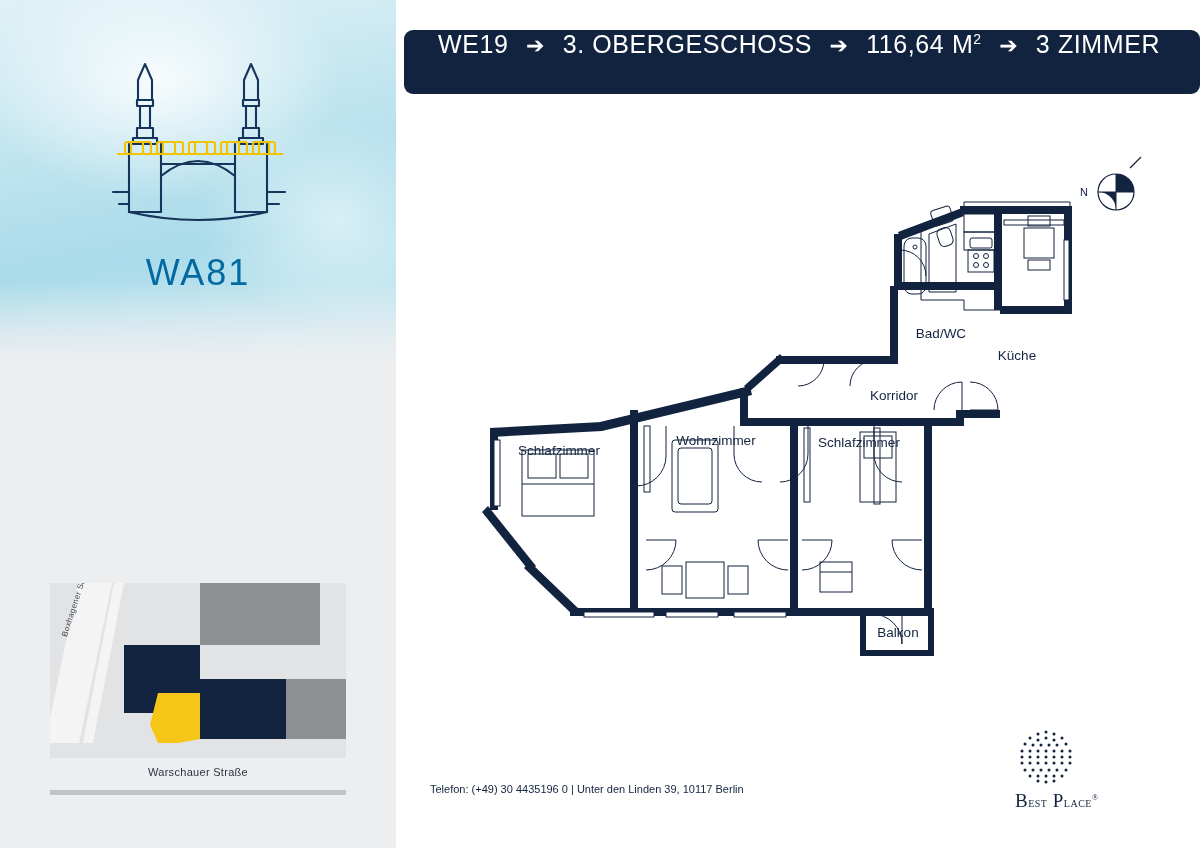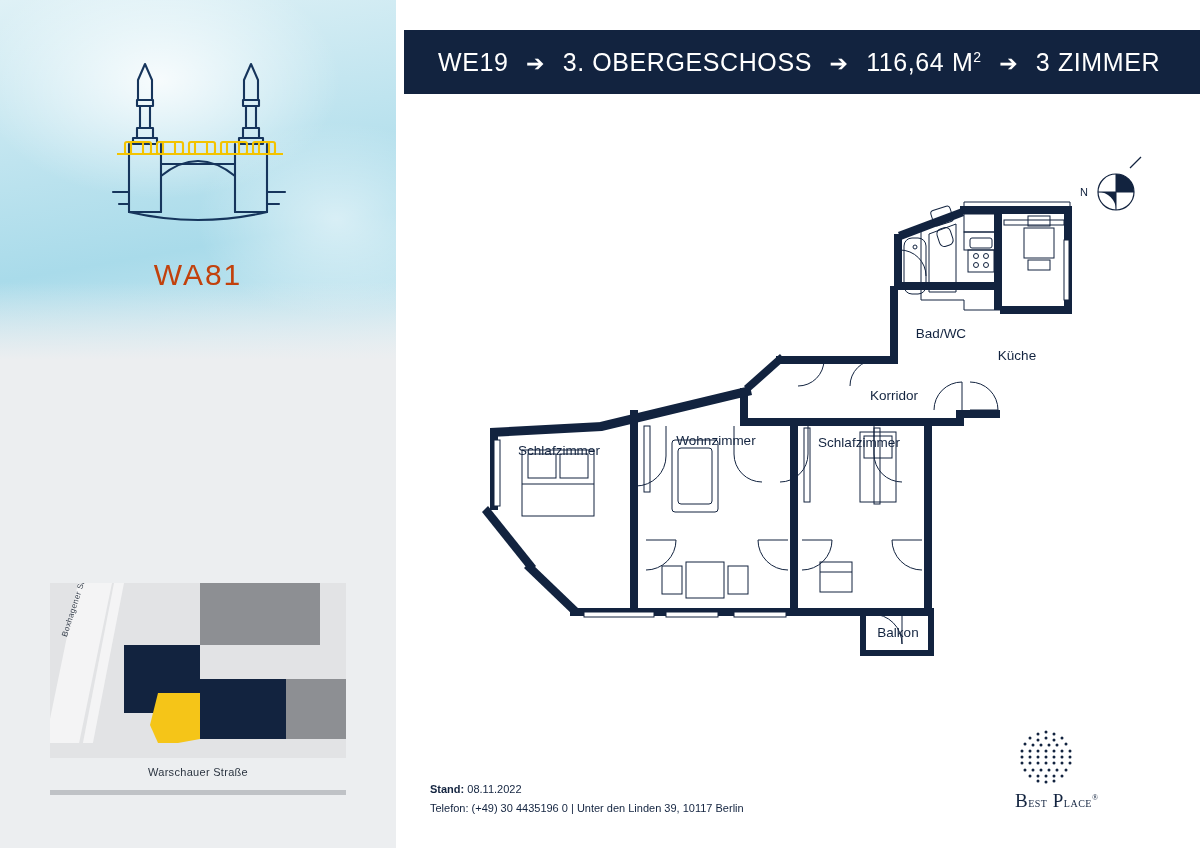--- a/index.html
+++ b/index.html
@@ -29,21 +29,21 @@
     background:
       radial-gradient(ellipse 300px 90px at 20% 120%, #eceef0 60%, rgba(236,238,240,0) 62%),
       radial-gradient(ellipse 320px 110px at 75% 130%, #eceef0 60%, rgba(236,238,240,0) 62%),
       linear-gradient(to top, #eceef0 35%, rgba(236,238,240,0) 100%);
   }
   .logo-wrap{
     position:absolute;left:0;top:42px;width:396px;text-align:center;z-index:3;
   }
   .logo-wrap svg{display:block;margin:0 auto;}
   .logo-text{
-    margin-top:16px;font-size:30px;letter-spacing:2px;color:#c2410c;
+    margin-top:10px;font-size:36px;letter-spacing:2px;color:#0369a1;
     font-family:"Liberation Sans", sans-serif;font-weight:400;
   }
   
   .minimap{
     position:absolute;left:50px;top:583px;width:296px;height:175px;background:#e2e3e5;
     overflow:hidden;
   }
   .minimap .label-left{
     position:absolute;left:10px;top:52px;width:120px;
     transform:rotate(-72deg);transform-origin:left top;
@@ -52,21 +52,21 @@
   .minimap-caption{
     position:absolute;left:50px;top:766px;width:296px;text-align:center;
     font-size:11px;color:#2b3440;letter-spacing:.3px;
   }
   .minimap-rule{
     position:absolute;left:50px;top:790px;width:296px;height:5px;background:#bfc2c6;
   }
   
   .header{
     position:absolute;left:404px;top:30px;width:796px;height:64px;
-    background:#12233f;color:#fff;display:flex;align-items:center;
+    background:#12233f;color:#fff;display:flex;align-items:flex-start;border-radius:9px;
   }
   .header-title{
     padding-left:34px;font-size:25px;letter-spacing:.6px;font-weight:400;
     white-space:nowrap;
   }
   .header-title sup{font-size:14px;vertical-align:super;}
   .arrow{display:inline-block;margin:0 10px;font-size:22px;}
   
   .plan{
     position:absolute;left:404px;top:110px;width:796px;height:640px;
@@ -318,24 +318,20 @@
     <text class="room-label" text-anchor="middle" x="312" y="335">Wohnzimmer</text>
     <text class="room-label" text-anchor="middle" x="455" y="337">Schlafzimmer</text>
     <text class="room-label" text-anchor="middle" x="490" y="290">Korridor</text>
     <text class="room-label" text-anchor="middle" x="537" y="228">Bad/WC</text>
     <text class="room-label" text-anchor="middle" x="613" y="250">Küche</text>
     <text class="room-label" text-anchor="middle" x="494" y="527">Balkon</text>
   </svg>
 </div>
 
 <div class="footer">
-  <div>
-    <span class="stand">Stand:</span>
-    <span>08.11.2022</span>
-  </div>
   <div>Telefon: (+49) 30 4435196 0 | Unter den Linden 39, 10117 Berlin</div>
 </div>
 
 <div class="bestplace">
   <svg width="62" height="62" viewBox="0 0 62 62">
     <g fill="#12233f">
       <circle cx="31" cy="6" r="1.5"></circle>
         <circle cx="23" cy="8" r="1.5"></circle>
         <circle cx="39" cy="8" r="1.5"></circle>
       <circle cx="15" cy="12" r="1.5"></circle>

